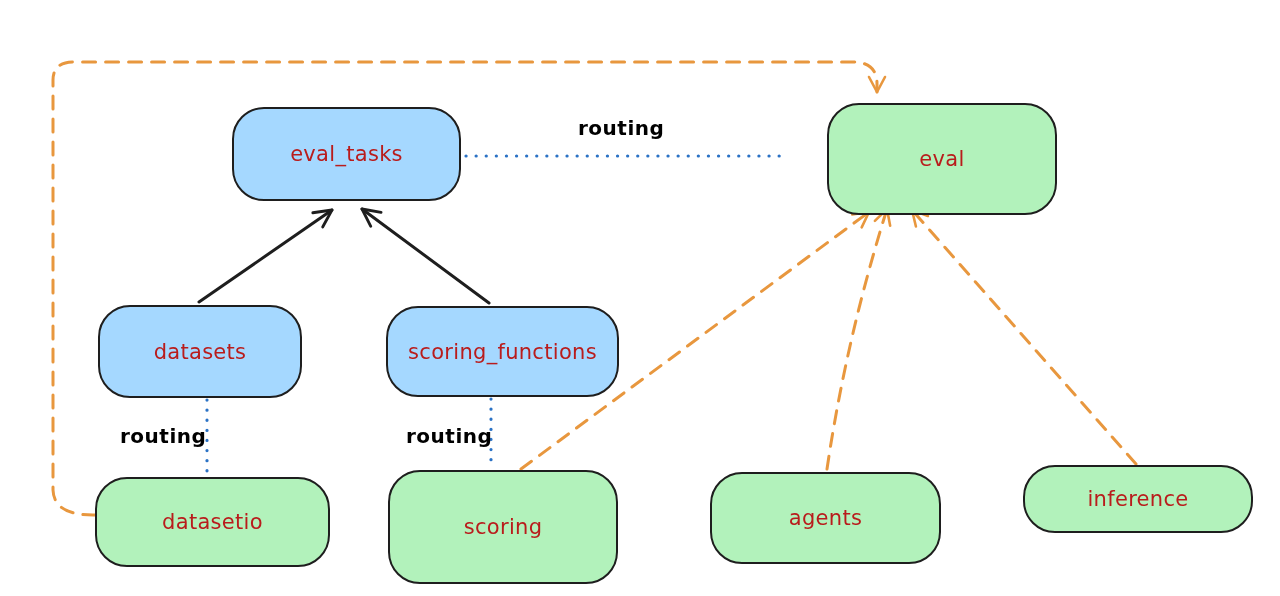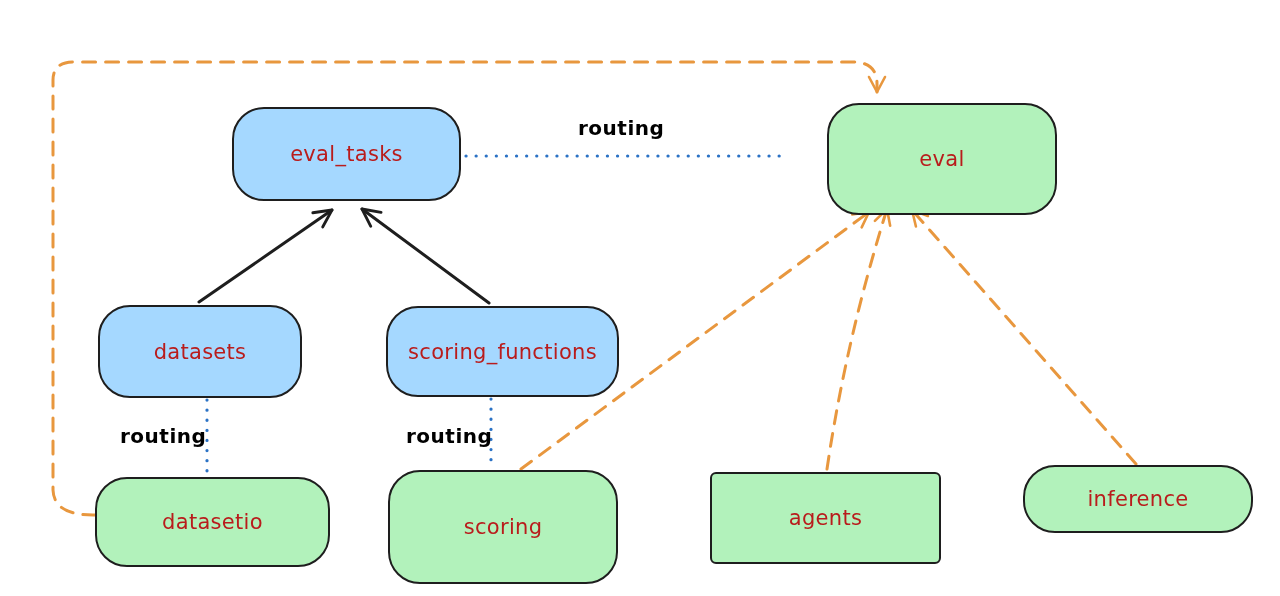--- a/index.html
+++ b/index.html
@@ -42,21 +42,21 @@
     letter-spacing: 0.5px;
     white-space: nowrap;
   }
   
   #n-eval-tasks        { left: 232px; top: 107px; width: 229px; height: 94px; }
   #n-eval              { left: 786px; top: 103px; width: 230px; height: 112px; margin-left: 41px; }
   #n-datasets          { left:  98px; top: 305px; width: 204px; height: 93px; }
   #n-scoring-functions { left: 386px; top: 306px; width: 233px; height: 91px; }
   #n-datasetio         { left:  95px; top: 477px; width: 235px; height: 90px; }
   #n-scoring           { left: 388px; top: 470px; width: 230px; height: 114px; }
-  #n-agents            { left: 710px; top: 472px; width: 231px; height: 92px; border-radius: 6px; }
+  #n-agents            { left: 710px; top: 472px; width: 231px; height: 92px; }
   #n-inference         { left: 1023px; top: 465px; width: 230px; height: 68px; }
   
   #lbl-routing-top      { left: 578px; top: 116px; }
   #lbl-routing-datasets { left: 120px; top: 424px; }
   #lbl-routing-scoring  { left: 406px; top: 424px; }
 </style>
 </head>
 <body>
 
 <div class="canvas">

